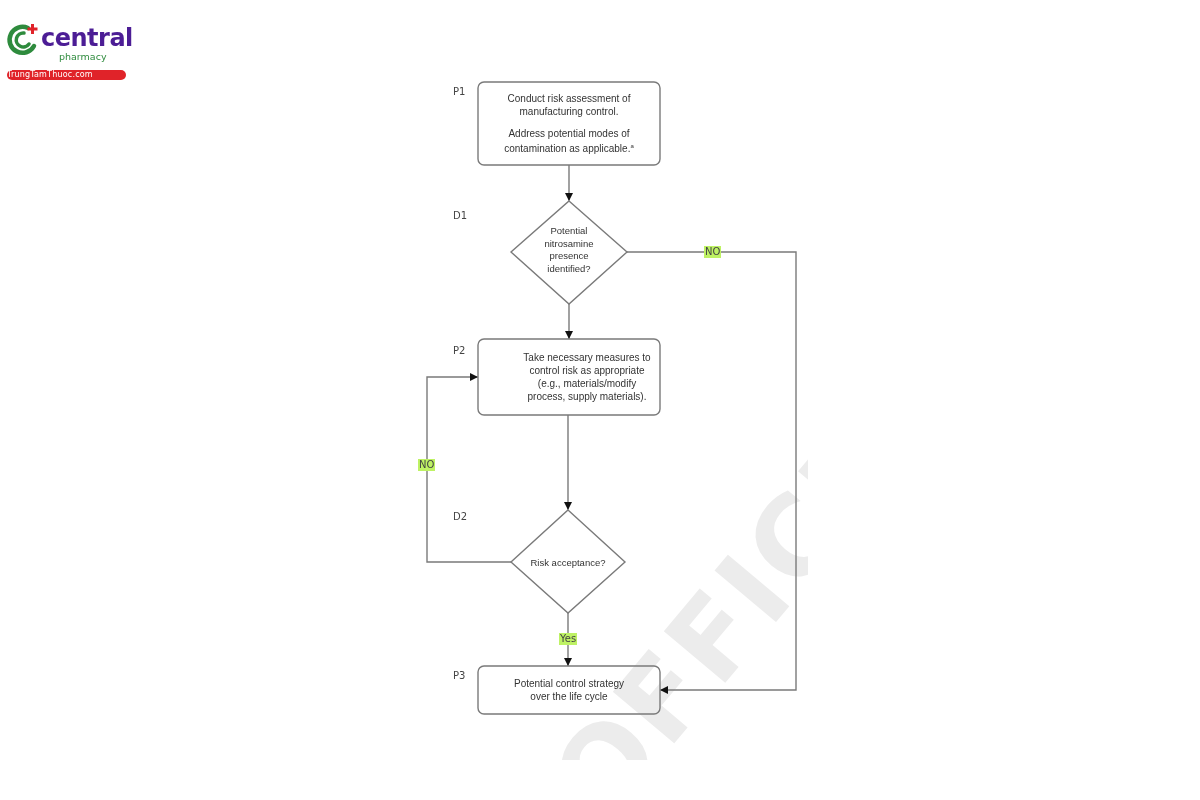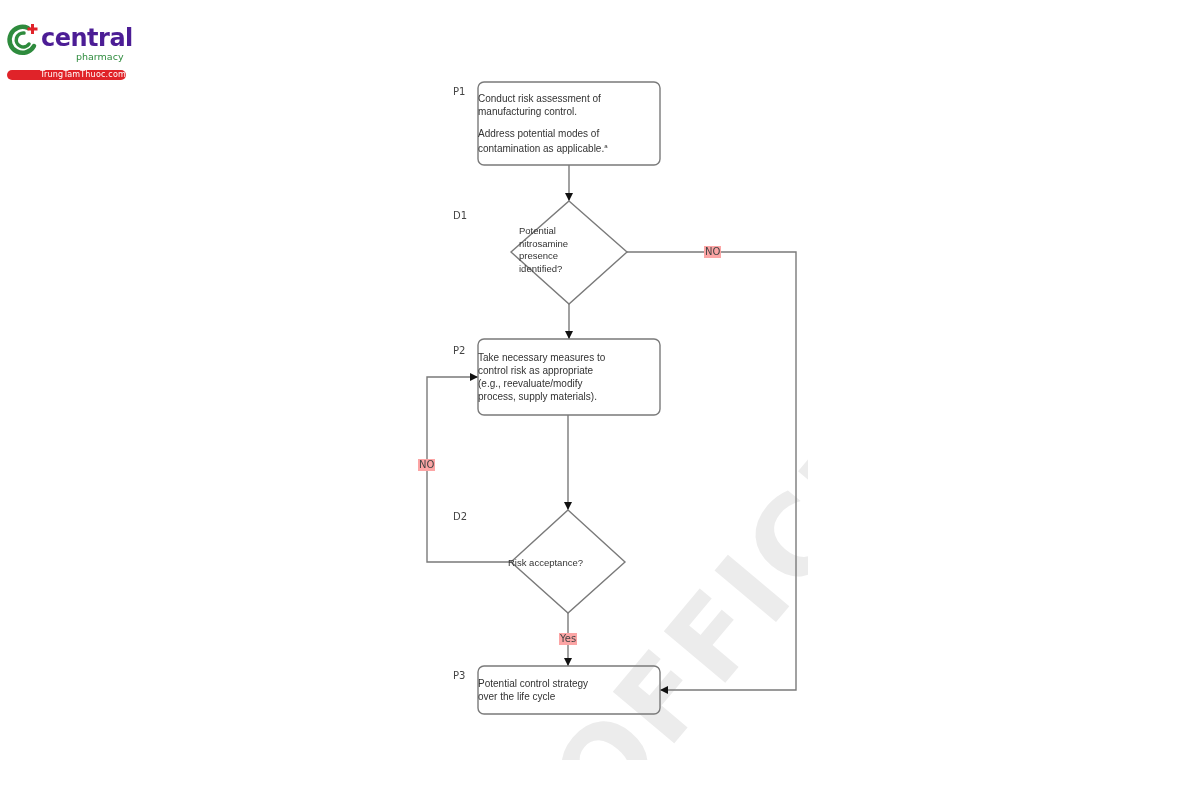--- a/index.html
+++ b/index.html
@@ -1,26 +1,26 @@
 <!DOCTYPE html>
 <html><head>
   <meta charset="utf-8">
   <style>
     html, body { margin: 0; padding: 0; background: #ffffff; }
     body { width: 1200px; height: 800px; position: relative; overflow: hidden; font-family: "Liberation Sans", sans-serif; }
     .logo { position: absolute; left: 6px; top: 22px; width: 122px; height: 60px; }
     .logo-mark { position: absolute; left: 0; top: 0; }
     .logo-central { position: absolute; left: 35px; top: 4px; font-size: 24px; font-weight: bold; color: #4c1d95; letter-spacing: -0.5px; line-height: 24px; font-family: "DejaVu Sans", sans-serif; }
-    .logo-pharmacy { position: absolute; left: 70px; top: 30px; font-size: 9.5px; color: #2e8b3d; line-height: 10px; font-family: "DejaVu Sans", sans-serif; }
-    .logo-pill { position: absolute; left: 1px; top: 48px; width: 119px; height: 10px; border-radius: 5px; background: #e02329; color: #fff; font-size: 8px; line-height: 10px; text-align: right; font-family: "DejaVu Sans", sans-serif; letter-spacing: 0.2px; }
+    .logo-pharmacy { position: absolute; left: 53px; top: 30px; font-size: 9.5px; color: #2e8b3d; line-height: 10px; font-family: "DejaVu Sans", sans-serif; }
+    .logo-pill { position: absolute; left: 1px; top: 48px; width: 119px; height: 10px; border-radius: 5px; background: #e02329; color: #fff; font-size: 8px; line-height: 10px; text-align: left; font-family: "DejaVu Sans", sans-serif; letter-spacing: 0.2px; }
 
     svg.flow { position: absolute; left: 0; top: 0; }
-    .box-text { position: absolute; color: #333; font-size: 10px; line-height: 13px; font-family: "Liberation Sans", sans-serif; }
+    .box-text { position: absolute; text-align: center; color: #333; font-size: 10px; line-height: 13px; font-family: "Liberation Sans", sans-serif; }
     .step-label { position: absolute; font-size: 10px; color: #444; font-family: "DejaVu Sans", sans-serif; }
-    .edge-label { position: absolute; font-size: 10px; color: #444; background: #fca5a5; padding: 0 1px; line-height: 12px; font-family: "DejaVu Sans", sans-serif; }
+    .edge-label { position: absolute; font-size: 10px; color: #444; background: #bef264; padding: 0 1px; line-height: 12px; font-family: "DejaVu Sans", sans-serif; }
     .watermark { position: absolute; left: 430px; top: 360px; width: 378px; height: 400px; overflow: hidden; pointer-events: none; }
     .watermark span { position: absolute; left: 40px; top: 150px; font-size: 110px; font-weight: bold; color: #ececec; transform: rotate(-50deg); transform-origin: 50% 50%; white-space: nowrap; letter-spacing: 4px; font-family: "DejaVu Sans", sans-serif; }
     sup { font-size: 6px; }
   </style>
 </head>
 <body>
 
 <div class="logo">
   <svg class="logo-mark" width="36" height="36" viewBox="0 0 36 36">
     <path d="M22 6 A13 13 0 1 0 28 24" fill="none" stroke="#2e8b3d" stroke-width="4.5" stroke-linecap="round"></path>
@@ -86,21 +86,21 @@
 <div class="box-text" style="left:519px; top:225px; width:100px; font-size:9.5px; line-height:12.5px;">
   <div>Potential</div>
   <div>nitrosamine</div>
   <div>presence</div>
   <div>identified?</div>
 </div>
 
 <div class="box-text" style="left:478px; top:351px; width:218px;">
   <div>Take necessary measures to</div>
   <div>control risk as appropriate</div>
-  <div>(e.g., reevaluate/modify</div>
+  <div>(e.g., materials/modify</div>
   <div>process, supply materials).</div>
 </div>
 
 <div class="box-text" style="left:508px; top:556px; width:120px; font-size:9.5px;">
   <div>Risk acceptance?</div>
 </div>
 
 <div class="box-text" style="left:478px; top:677px; width:182px;">
   <div>Potential control strategy</div>
   <div>over the life cycle</div>

